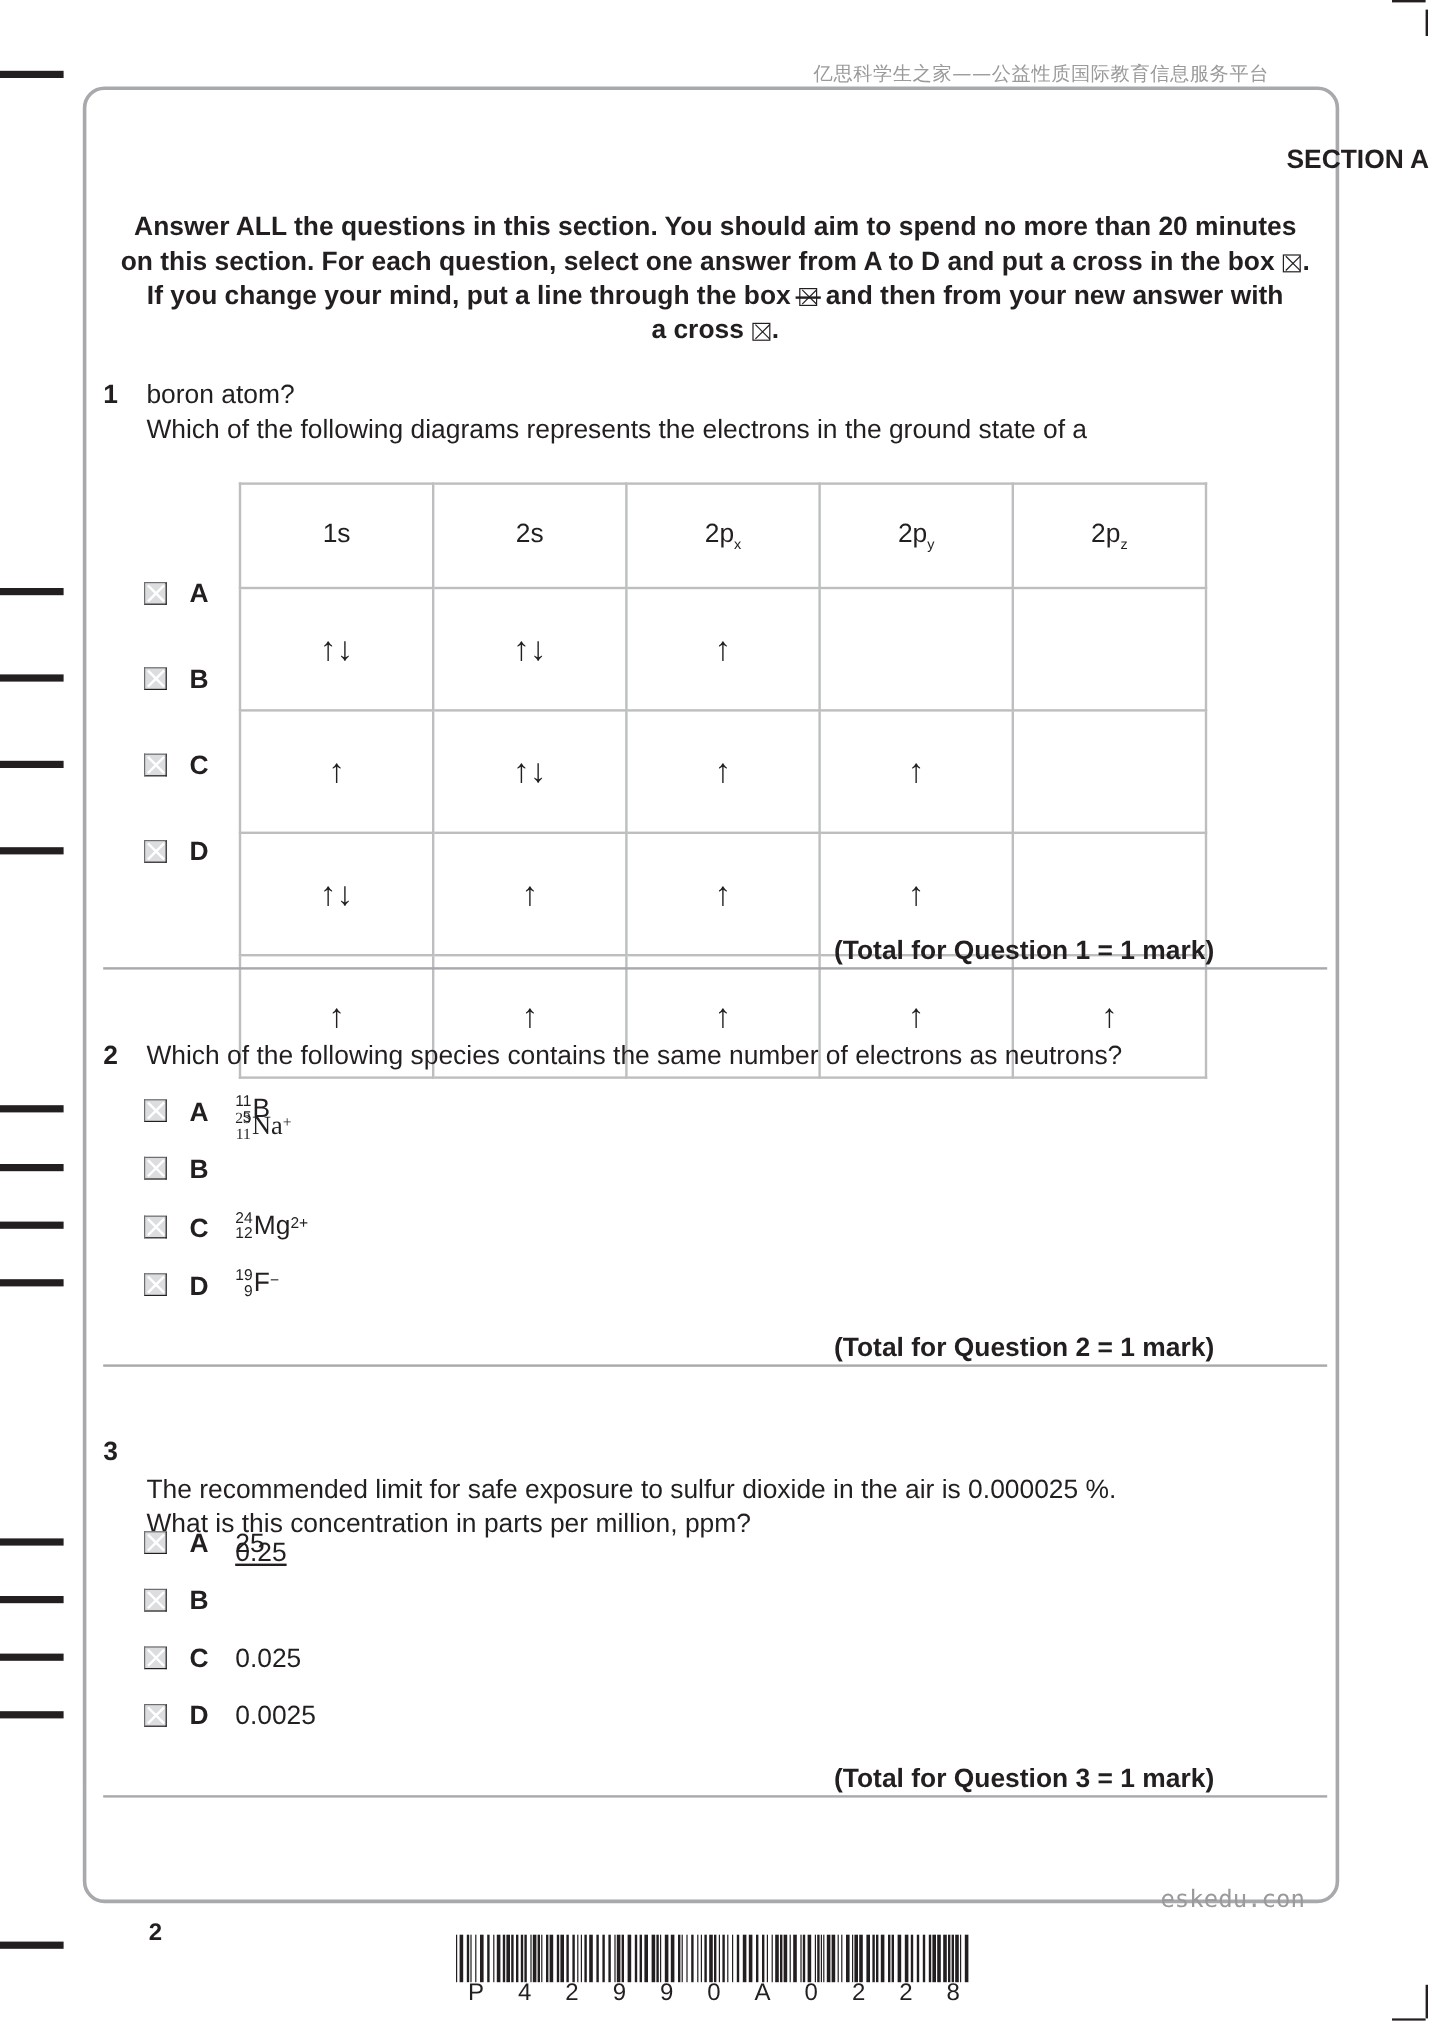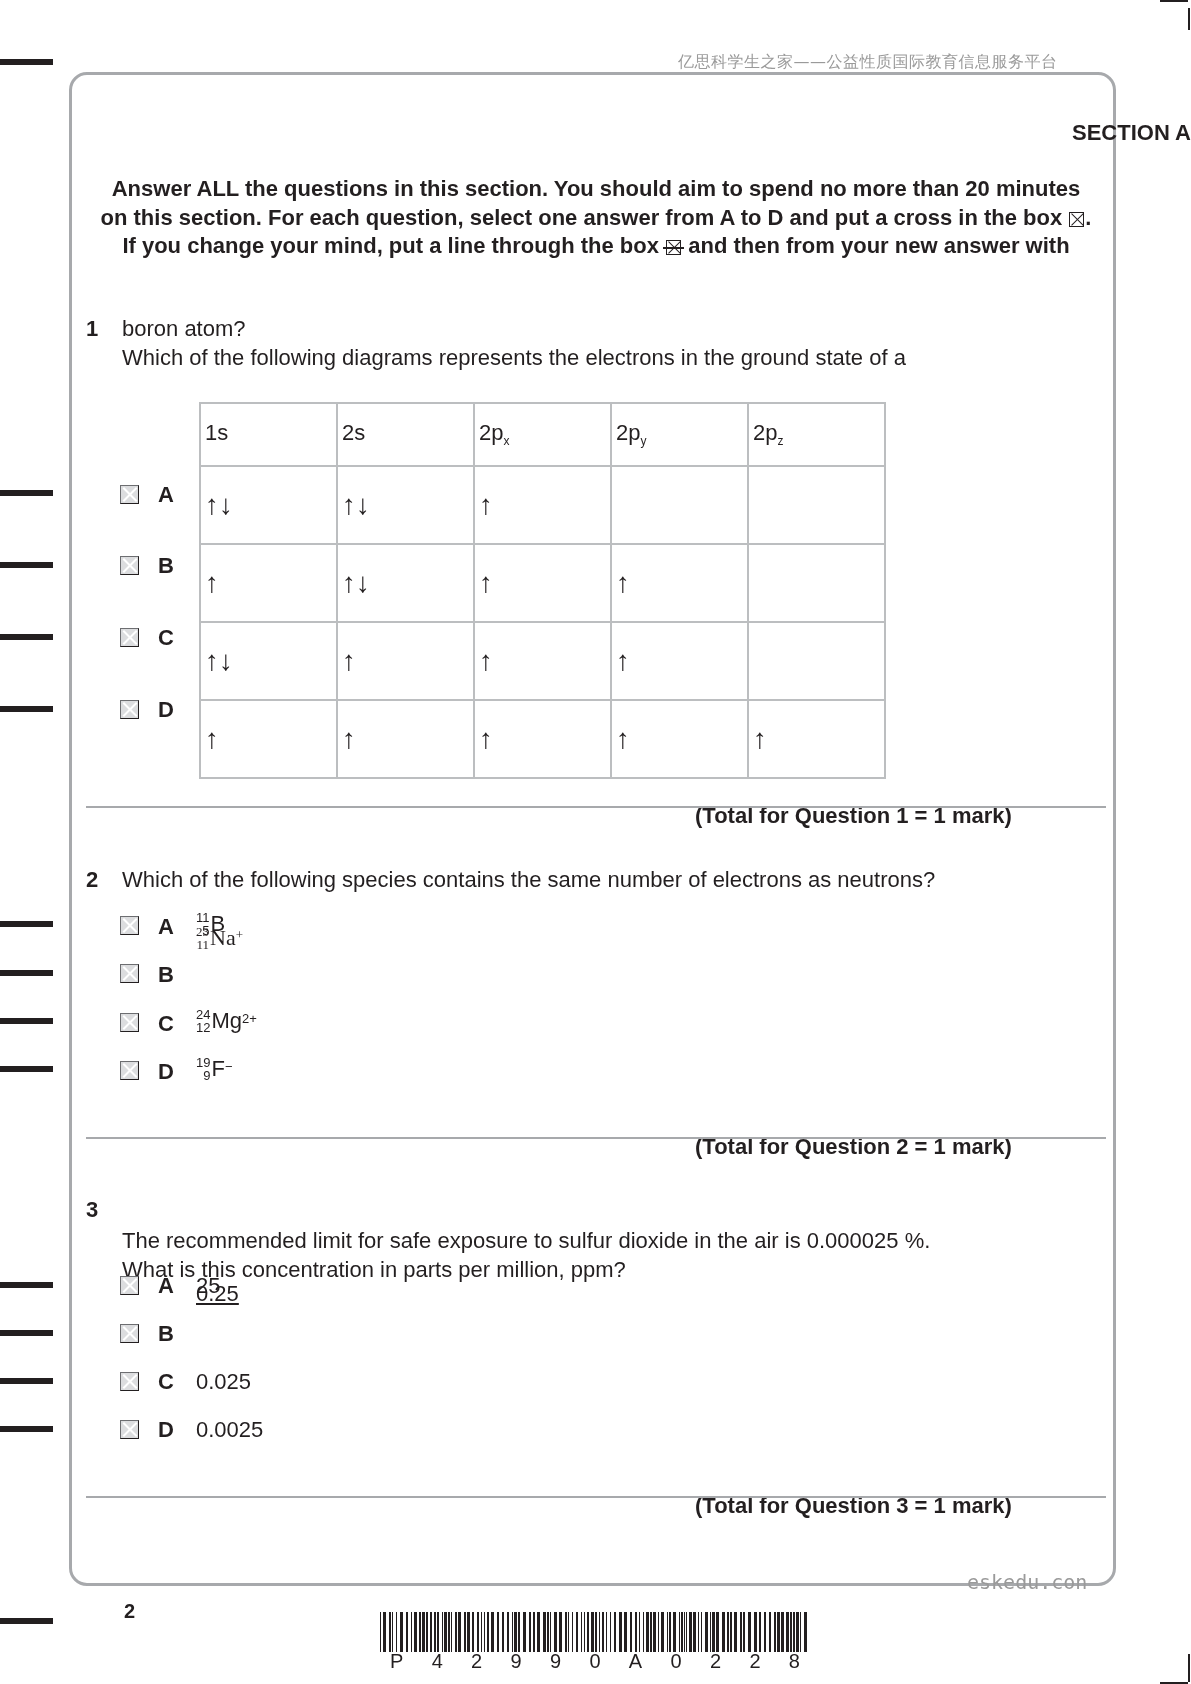--- a/index.html
+++ b/index.html
@@ -25,24 +25,24 @@
   .qnum { position:absolute; left:86px; font-weight:bold; font-size:22px; }
   .qtext { position:absolute; left:122px; font-size:22px; line-height:28.5px; }
   .cb { position:absolute; left:120px; width:19px; height:19px; background:#dcdddf;
         border:1.5px solid #6d6e71; box-sizing:border-box; border-right-color:#231f20; border-bottom-color:#231f20; }
   .cb::before, .cb::after { content:""; position:absolute; left:7.5px; top:-1px; width:2px; height:19px; background:#fff; }
   .cb::before { transform:rotate(45deg); }
   .cb::after { transform:rotate(-45deg); }
   .opt-letter { position:absolute; left:158px; font-weight:bold; font-size:22px; }
   .opt-value { position:absolute; left:196px; font-size:22px; }
   table.orb { position:absolute; left:199px; top:402px; border-collapse:collapse; }
-  table.orb td { border:2.5px solid #bcbec0; width:127px; font-size:22px; padding:4px; }
+  table.orb td { border:2.5px solid #bcbec0; width:127px; text-align:center; font-size:22px; padding:16px; }
   table.orb tr.hdr td { height:53px; }
   table.orb tr.body td { height:68px; font-size:28px; font-weight:bold; }
-  .total { position:absolute; left:695px; font-weight:bold; font-size:22px;margin-top:24px; }
+  .total { position:absolute; left:695px; font-weight:bold; font-size:22px; }
   .rule { position:absolute; left:86px; width:1020px; height:2px; background:#a7a9ac; }
   .nuc { display:inline-flex; align-items:center; }
   .nuc .ms { display:inline-flex; flex-direction:column; align-items:flex-end; font-size:13px; line-height:13px; margin-right:1px; }
   .nuc .sym { font-size:22px; }
   .nuc sup { font-size:13px; position:relative; top:-3px; }
   .page-num { position:absolute; left:124px; top:1600px; font-weight:bold; font-size:20px; }
   .footer-wm { position:absolute; left:967px; top:1570px; font-size:20px; color:#9a9a9a; font-family:"DejaVu Sans Mono", monospace; }
   .barcode { position:absolute; left:380px; top:1612px; width:430px; height:40px; }
   .barcode-text { position:absolute; left:380px; top:1650px; width:430px; font-size:20px;
                   font-family:"Liberation Sans", sans-serif; display:flex; justify-content:space-between; padding:0 10px; box-sizing:border-box; }
@@ -73,20 +73,21 @@
 <div class="watermark-top">亿思科学生之家——公益性质国际教育信息服务平台</div>
 
 <div class="frame"></div>
 
 <div class="section-title">SECTION A</div>
 
 <div class="instructions">
   <div>Answer ALL the questions in this section.   You should aim to spend no more than 20 minutes</div>
   <div><span>on this section.   For each question, select one answer from A to D and put a cross in the box</span> <span class="bx"></span><span>.</span></div>
   <div><span>If you change your mind, put a line through the box</span> <span class="bx struck"><span class="strike"></span></span> <span>and then from your new answer with</span></div>
+  <div><span>a cross</span> <span class="bx"></span><span>.</span></div>
 </div>
 
 <div class="qnum" style="top:316px;">1</div>
 <div class="qtext" style="top:315px;">
   <div>boron atom?</div>
   <div>Which of the following diagrams represents the electrons in the ground state of a</div>
 </div>
 
 <table class="orb">
   <tbody>

